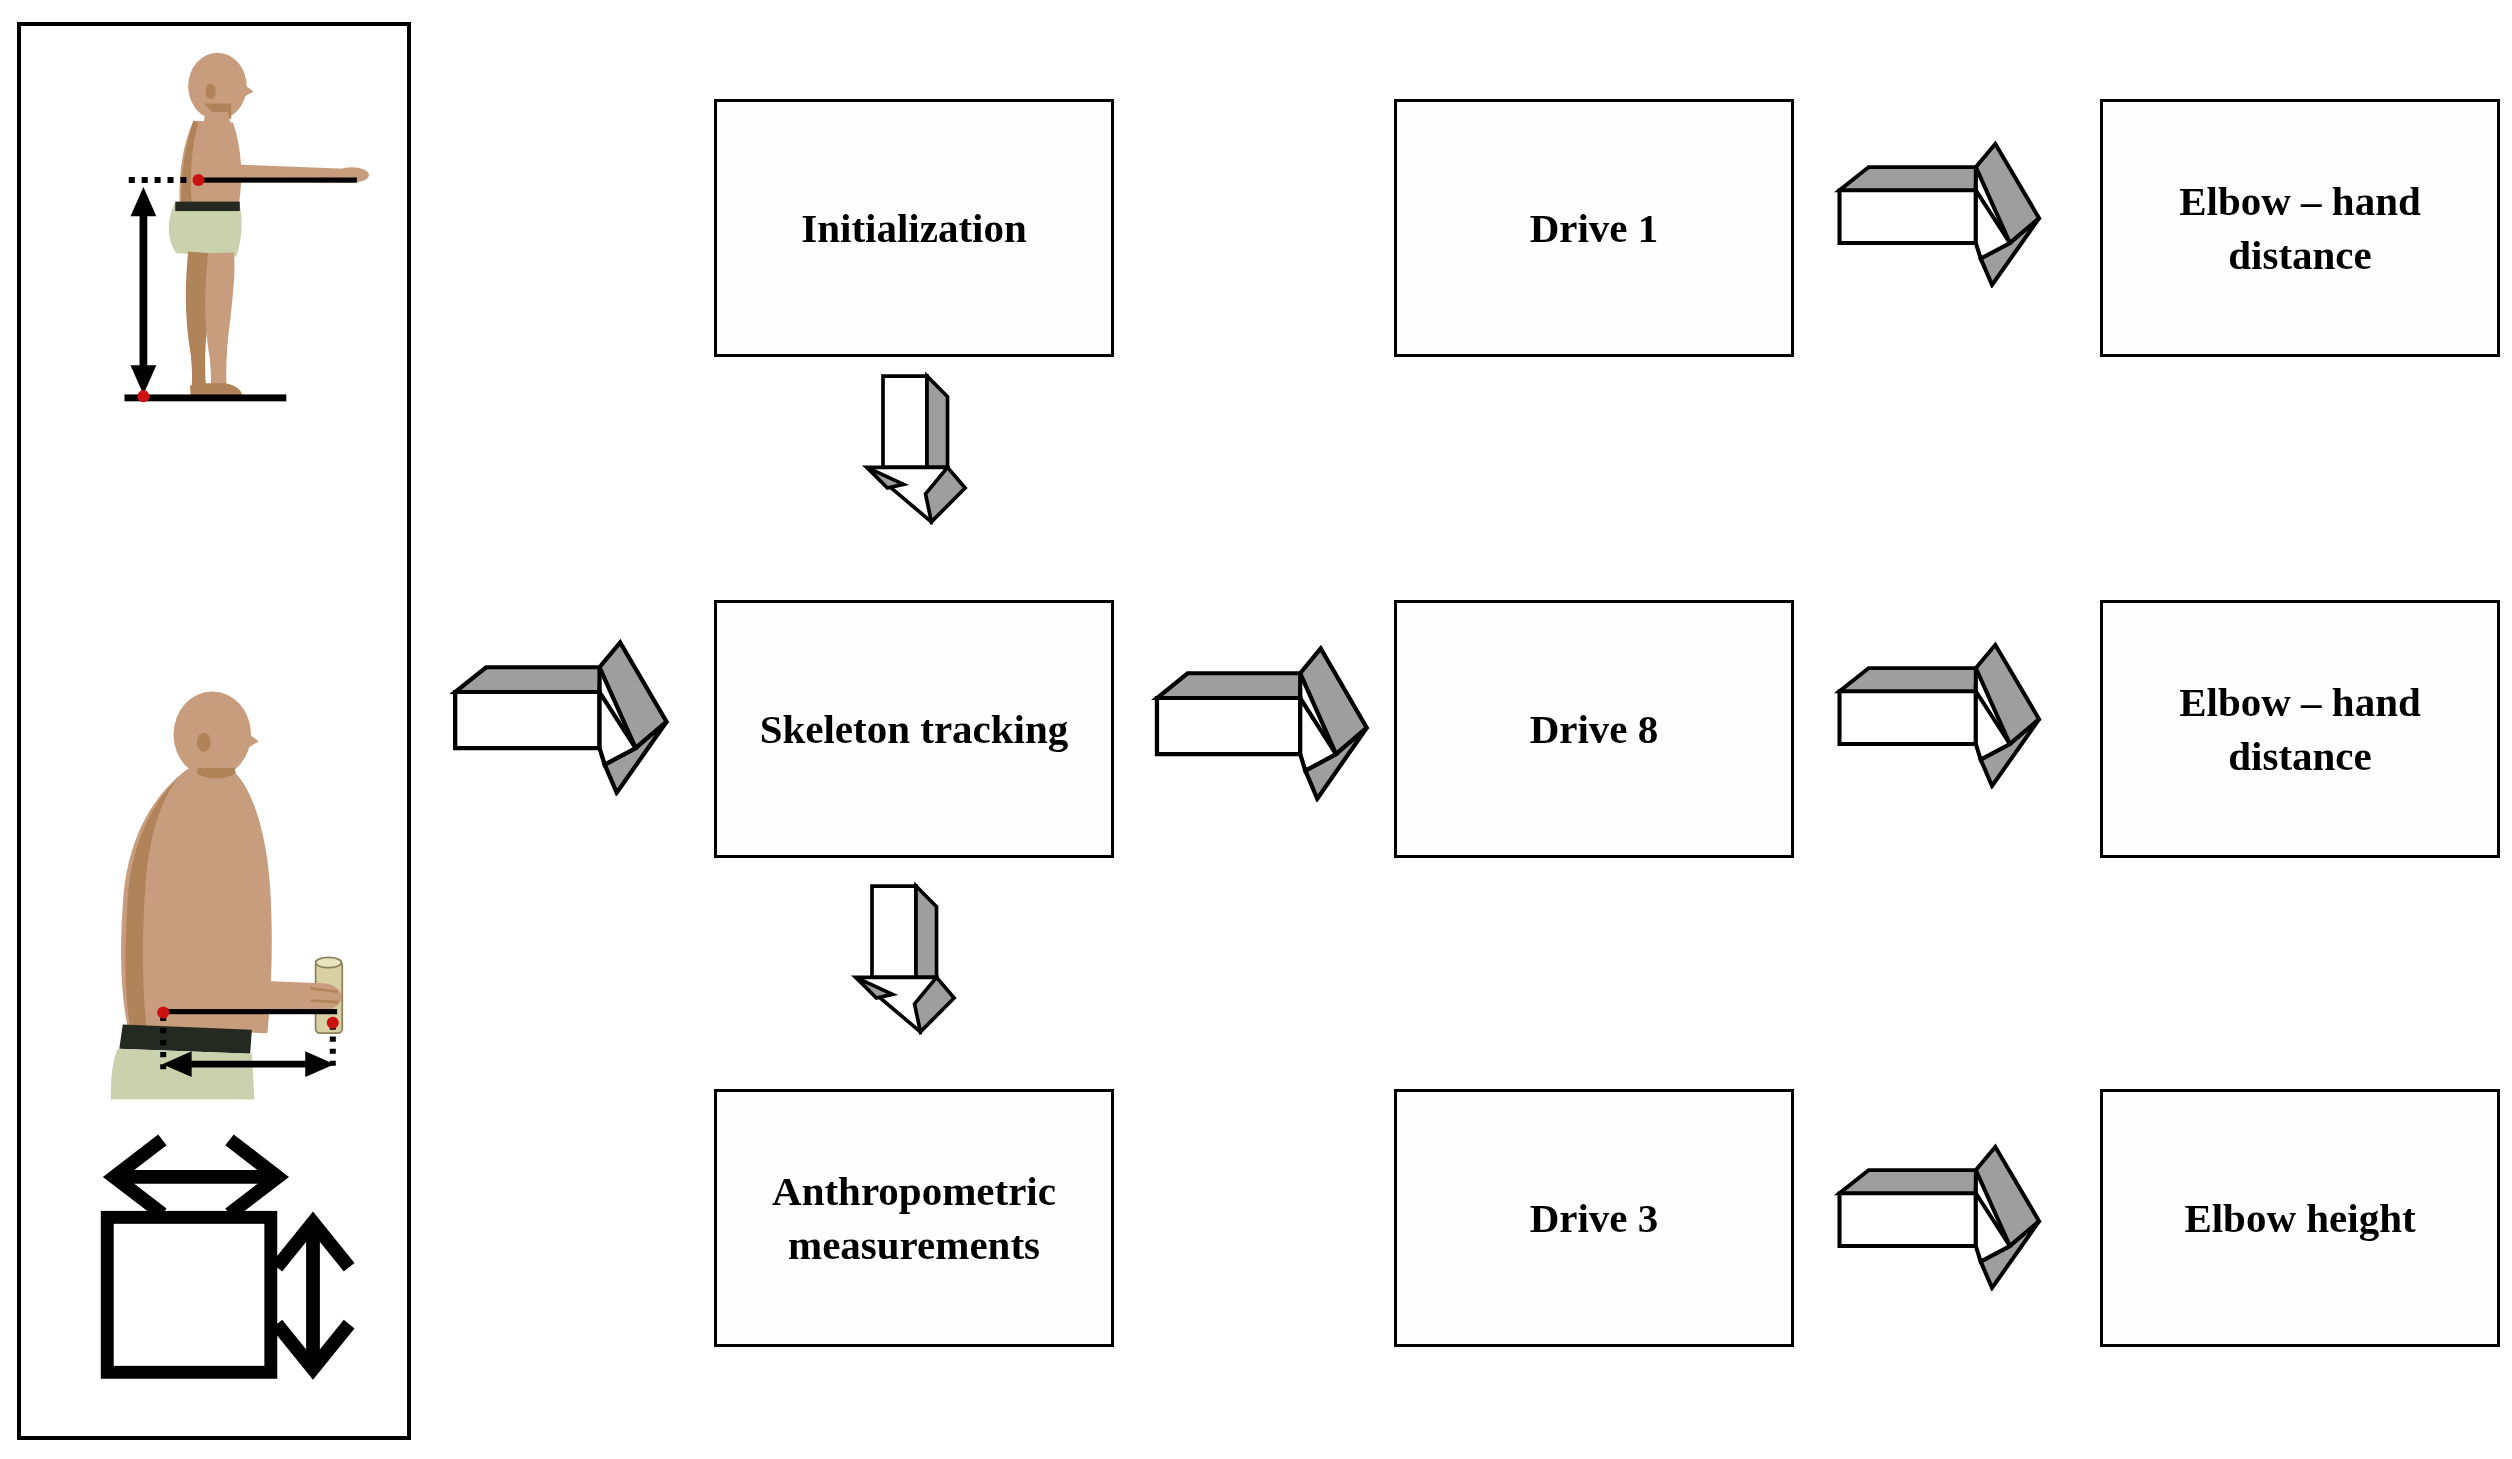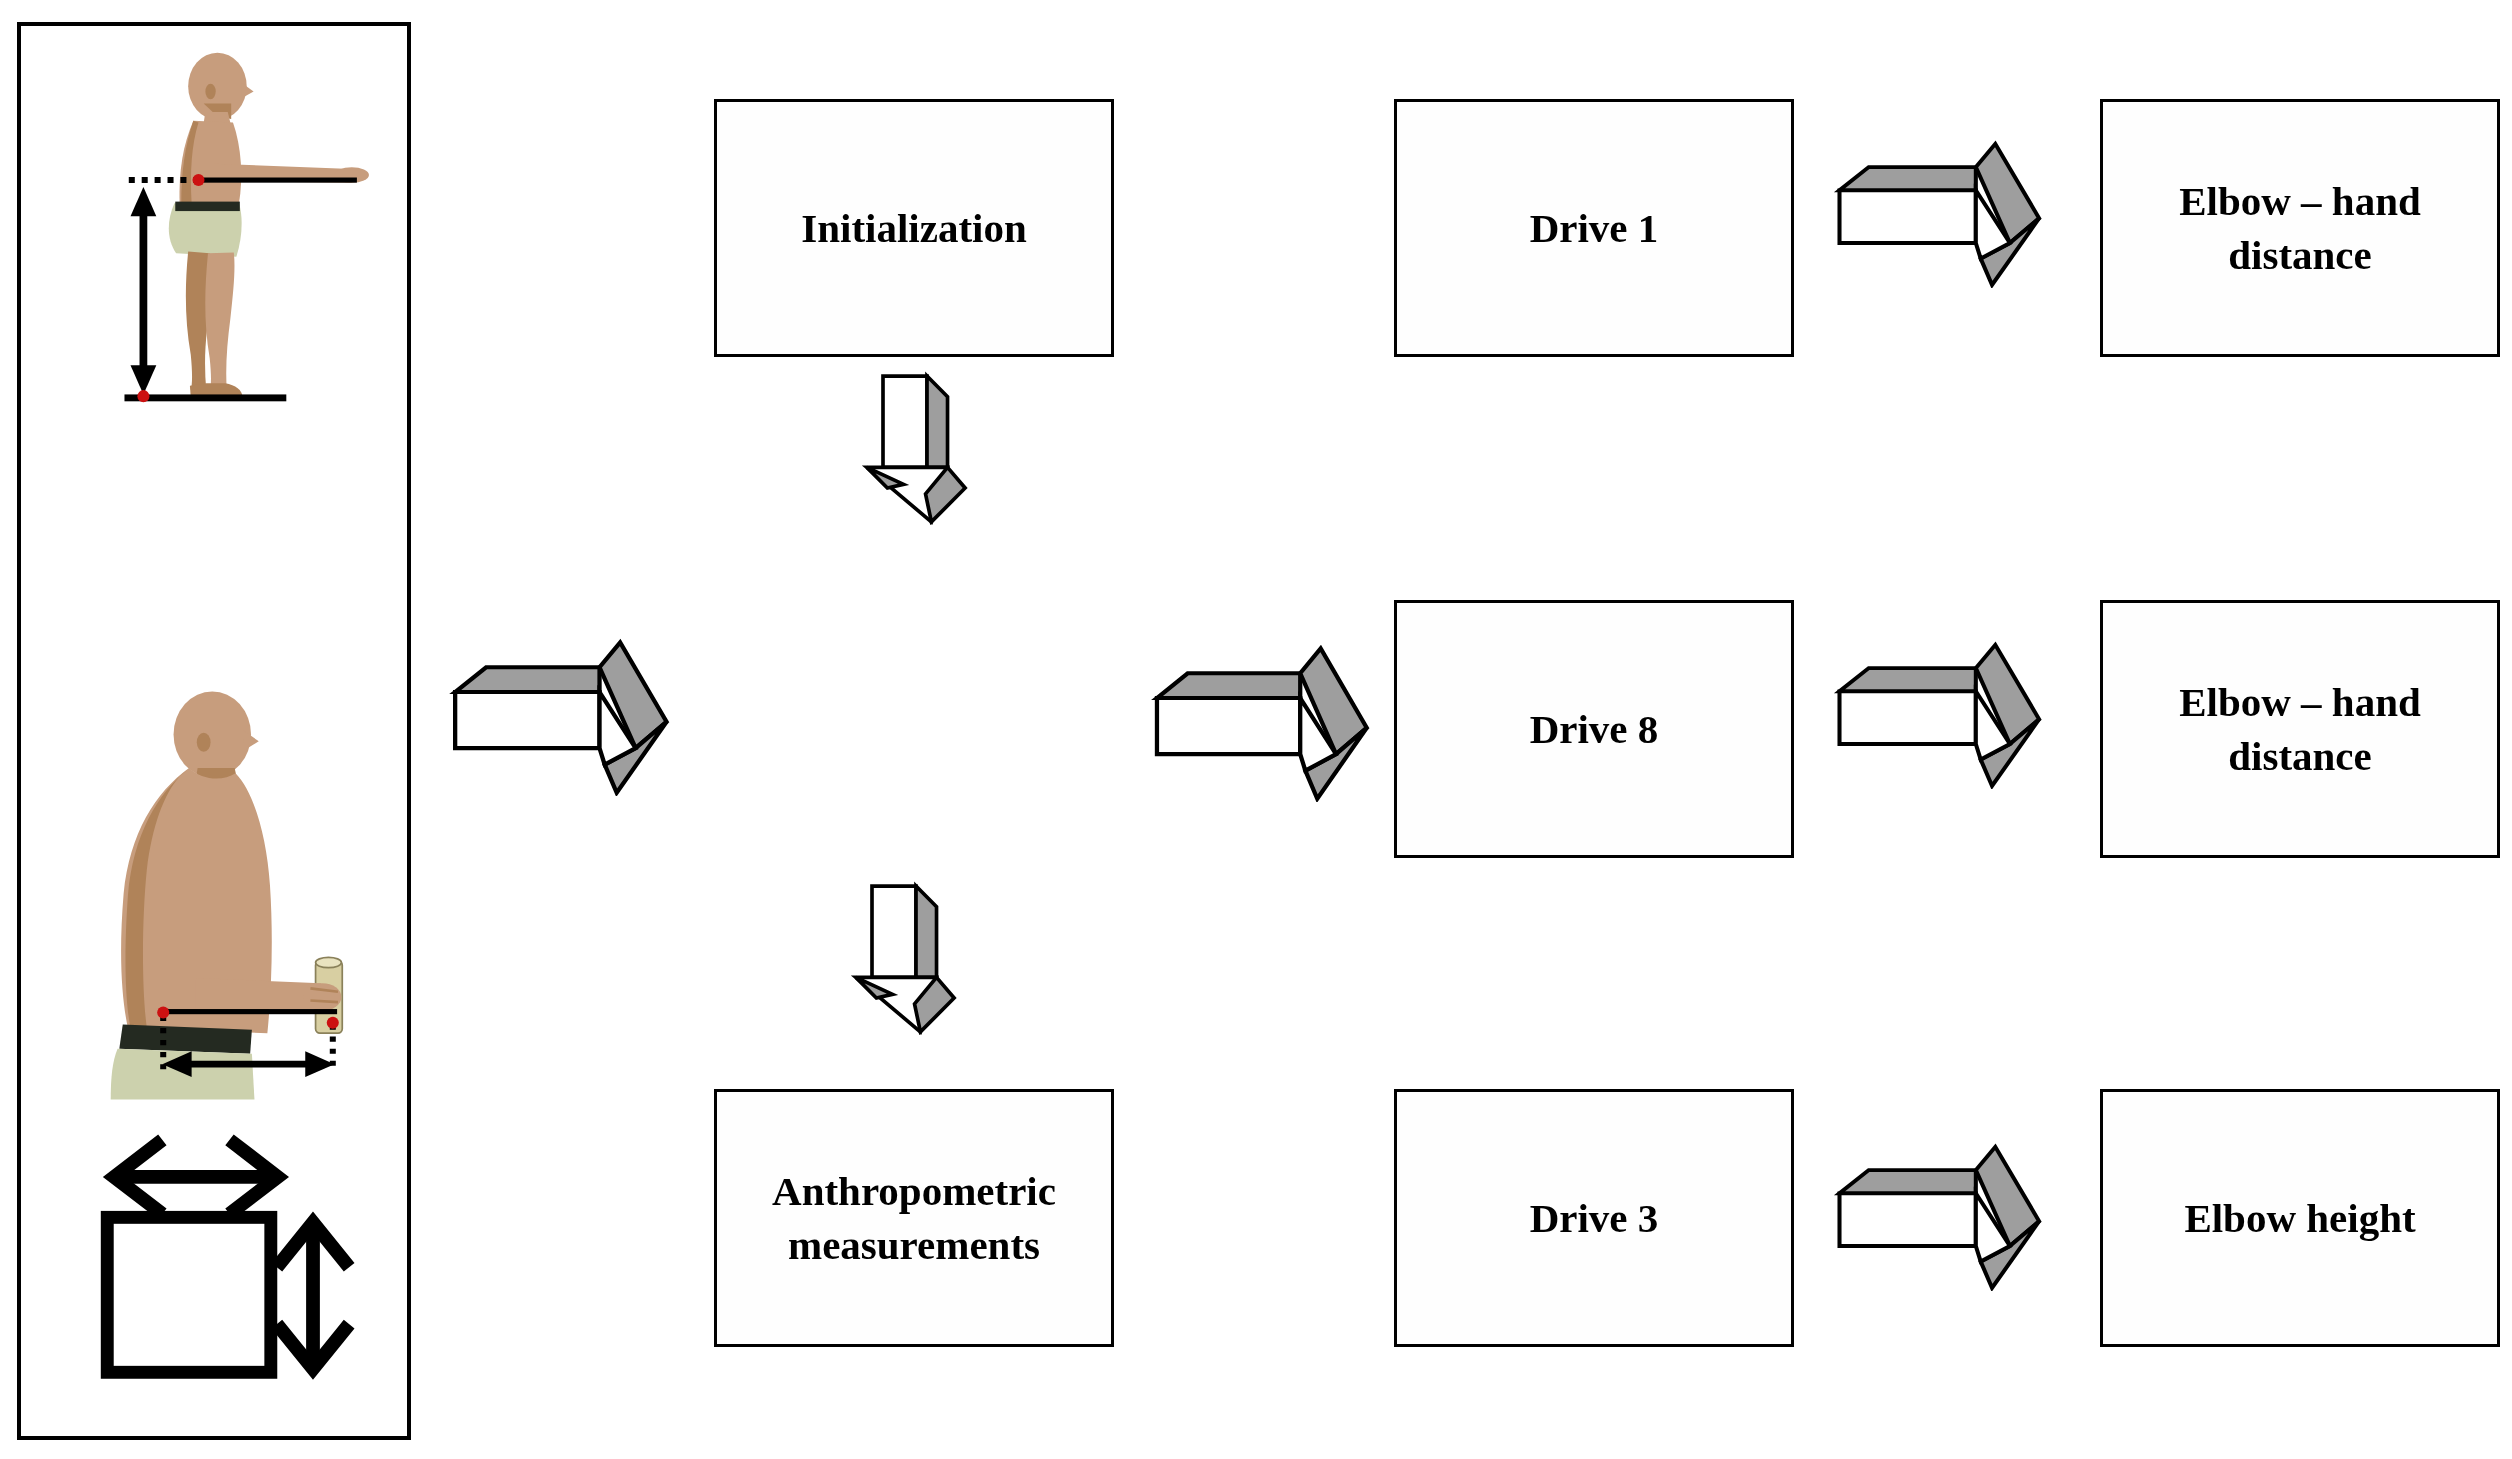--- a/index.html
+++ b/index.html
@@ -189,20 +189,24 @@
   <div class="node" id="node-drive1">
     <span>Drive 1</span>
 
   </div>
 
   <div class="node" id="node-elbow-hand-1">
     <span>Elbow – hand</span>
     <span>distance</span>
   </div>
 
+  <div class="node" id="node-skeleton">
+    <span>Skeleton tracking</span>
+
+  </div>
 
   <div class="node" id="node-drive2">
     <span>Drive 8</span>
 
   </div>
 
   <div class="node" id="node-elbow-hand-2">
     <span>Elbow – hand</span>
     <span>distance</span>
   </div>

